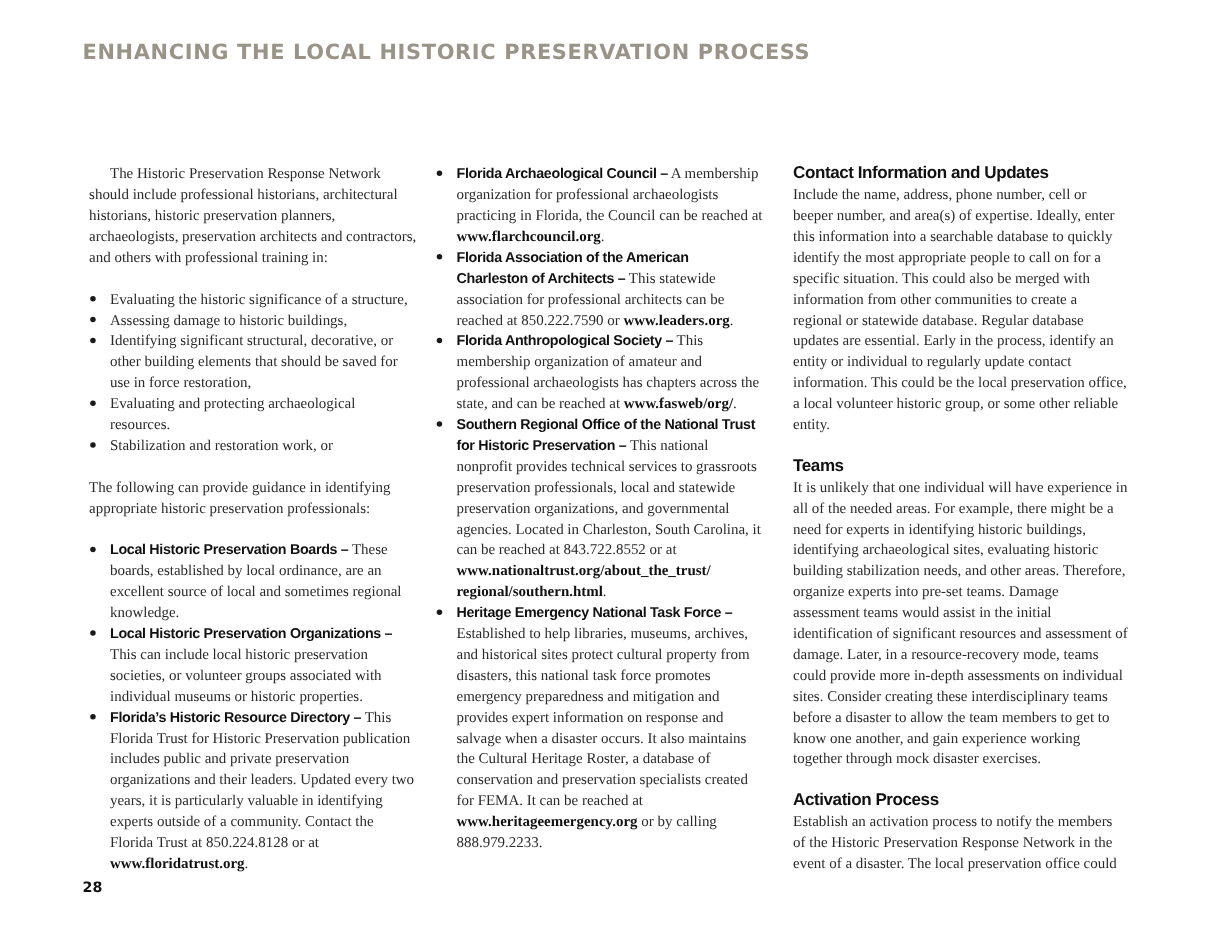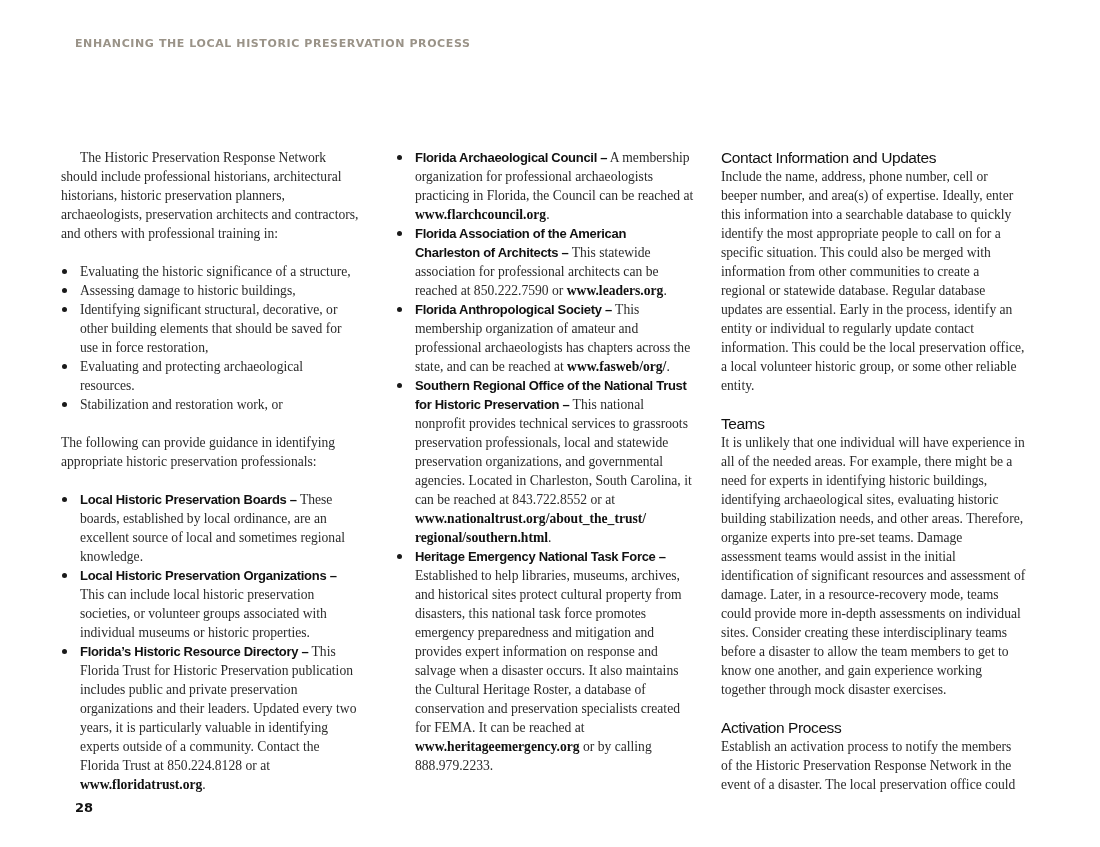--- a/index.html
+++ b/index.html
@@ -1,47 +1,47 @@
 <!DOCTYPE html>
 <html><head>
   <meta charset="utf-8">
   <style>
     html, body { margin: 0; padding: 0; background: #ffffff; }
     body { width: 1100px; height: 847px; position: relative; overflow: hidden; }
     .running-head {
       position: absolute; left: 75px; top: 37px;
       font-family: "DejaVu Sans", sans-serif; font-weight: bold;
-      font-size: 11px; letter-spacing: 0.6px; color: #9a9388;
+      font-size: 19px; letter-spacing: 0.6px; color: #9a9388;
       text-transform: uppercase; white-space: nowrap;
     }
     .col {
       position: absolute; top: 148px;
       font-family: "Liberation Serif", serif; font-size: 13.6px;
       line-height: 19px; color: #2a2a2a;
     }
-    .col1 { left: 61px; width: 298px; }
+    .col1 { left: 81px; width: 298px; }
     .col2 { left: 396px; width: 298px; }
     .col3 { left: 721px; width: 305px; }
     p { margin: 0; }
     .indent { text-indent: 19px; }
     .gap { height: 19px; }
     ul { list-style: none; margin: 0; padding: 0; }
     li { position: relative; padding-left: 19px; }
     li::before {
       content: ""; position: absolute; left: 1px; top: 7px;
       width: 5px; height: 5px; border-radius: 50%; background: #1a1a1a;
     }
     .term {
       font-family: "Liberation Sans", sans-serif; font-weight: bold;
       font-size: 13px; letter-spacing: -0.3px; color: #111;
       transform: scaleX(0.9); display: inline;
     }
     .url { font-weight: bold; color: #111; }
     h3 {
-      margin: 0; font-family: "Liberation Sans", sans-serif; font-weight: normal;
+      margin: 0; font-family: "Liberation Sans", sans-serif; font-weight: bold;
       font-size: 15.5px; line-height: 19px; letter-spacing: -0.4px; color: #111;
     }
     .page-number {
       position: absolute; left: 75px; top: 800px;
       font-family: "DejaVu Sans", sans-serif; font-weight: bold;
       font-size: 13px; color: #111;
     }
   </style>
 </head>
 <body>

